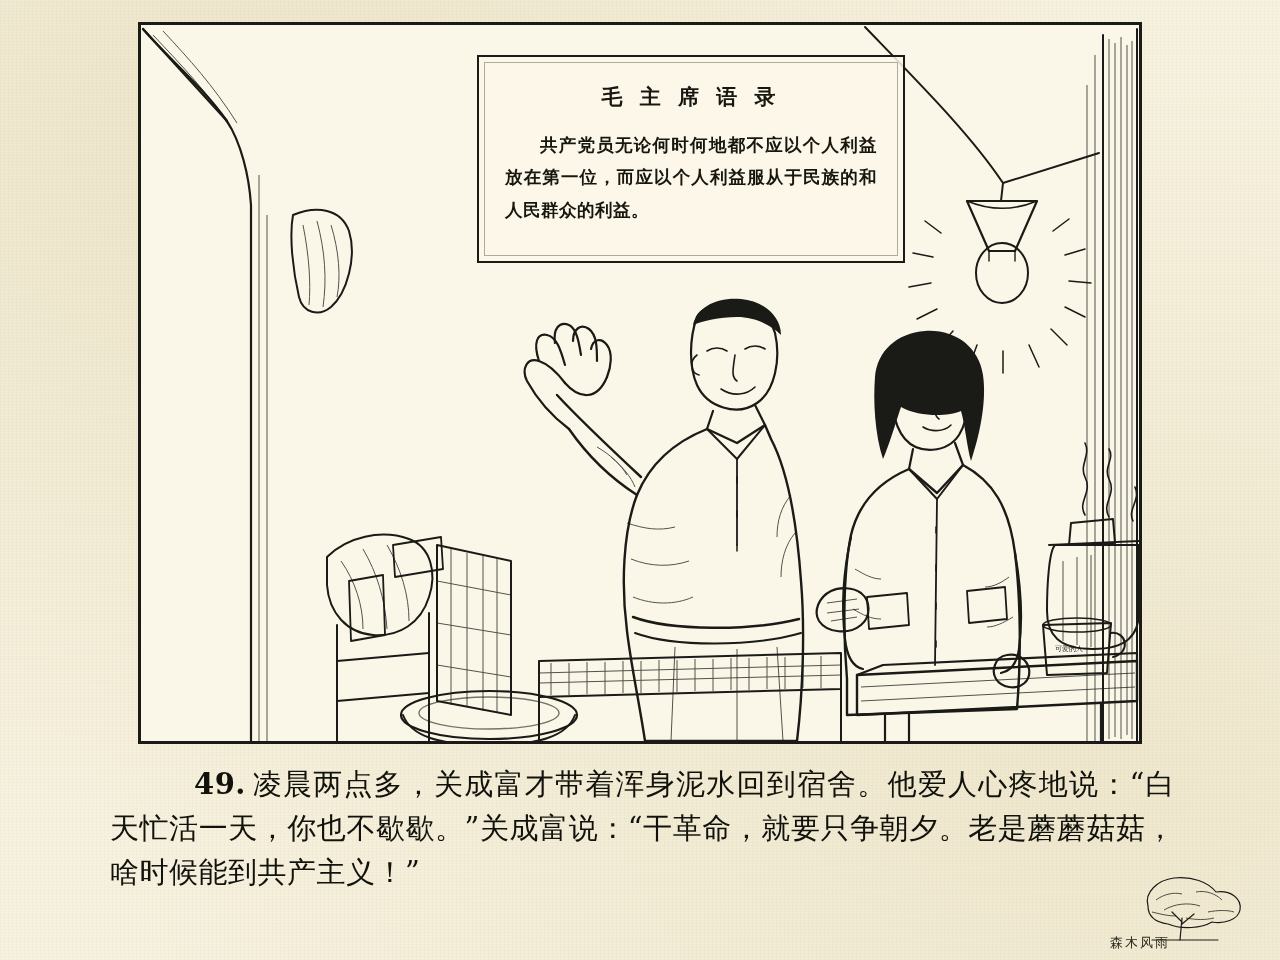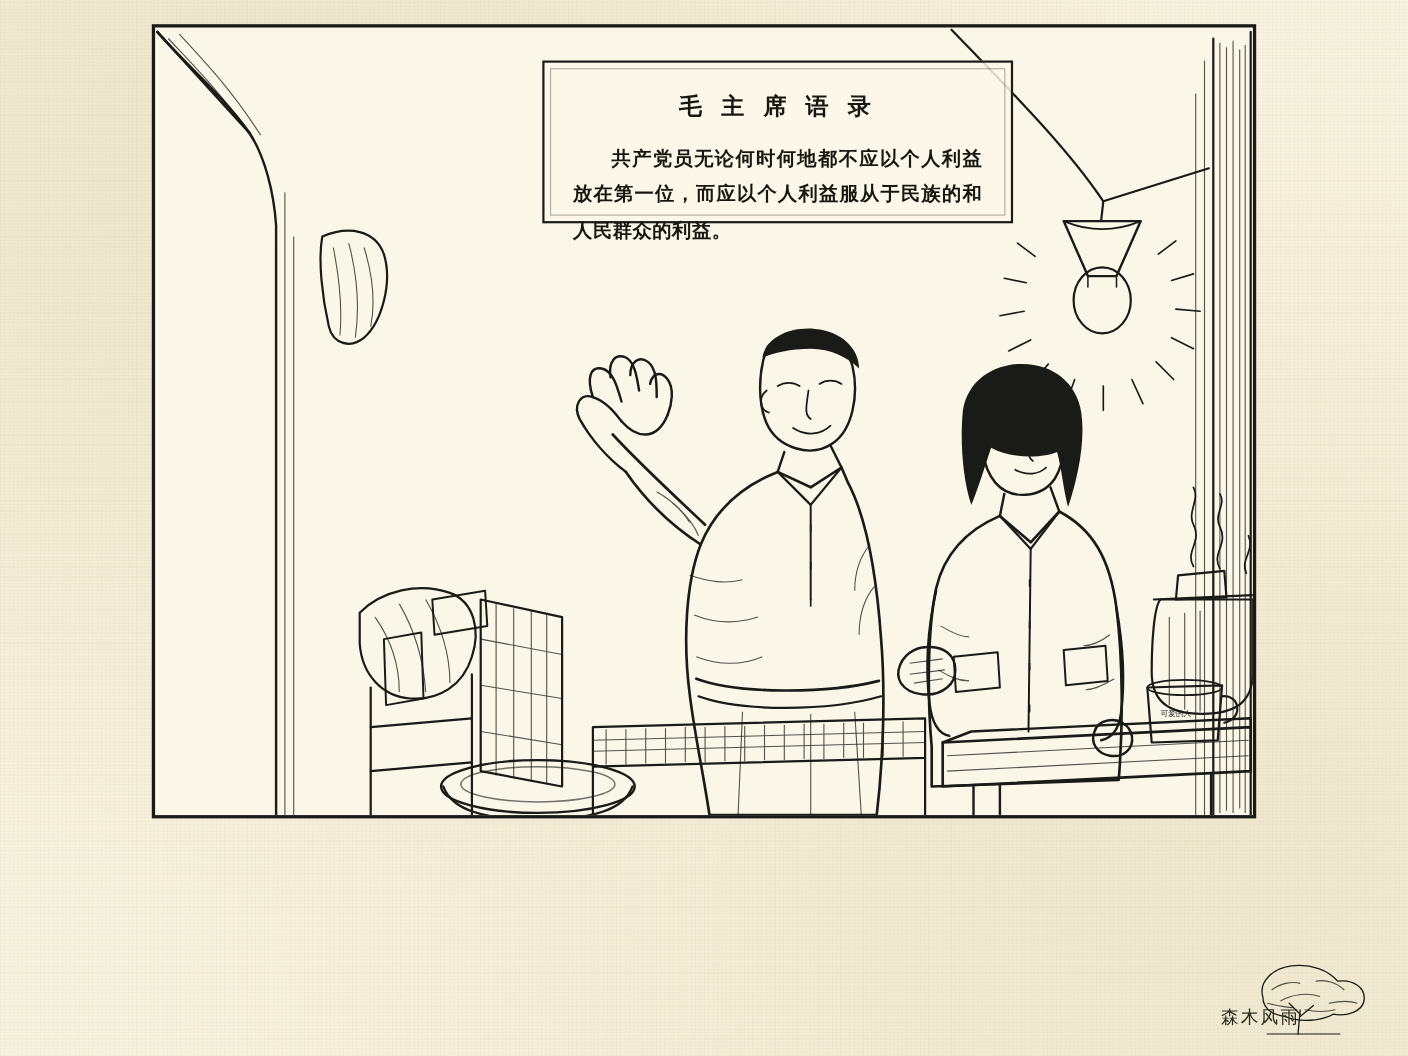--- a/index.html
+++ b/index.html
@@ -43,24 +43,24 @@
     overflow: hidden;
   }
   .panel-inner {
     position: absolute;
     inset: 0;
   }
 
   
   .quote-box {
     position: absolute;
-    left: 352px;
+    left: 336px;
     top: 30px;
     width: 428px;
-    height: 148px;
+    height: 208px;
     border: 2px solid #1a1a16;
     box-sizing: border-box;
     background: rgba(251,247,232,0.85);
   }
   .quote-box::after {
     content: "";
     position: absolute;
     left: 5px; top: 5px; right: 5px; bottom: 5px;
     border: 1px solid rgba(26,26,22,0.35);
   }
@@ -108,23 +108,23 @@
   .signature {
     position: absolute;
     right: 22px;
     bottom: 8px;
     width: 150px;
     height: 86px;
   }
   .sig-label {
     position: absolute;
     left: 2px;
-    bottom: 16px;
+    bottom: 0;
     font-family: "DejaVu Serif", "Liberation Serif", serif;
-    font-size: 16px;
+    font-size: 13px;
     color: #2a2a1e;
     letter-spacing: 2px;
   }
 
   svg { display: block; }
   .ink { stroke: #1a1a16; fill: none; stroke-linecap: round; stroke-linejoin: round; }
   .ink-fill { fill: #1a1a16; stroke: none; }
   .hatch { stroke: #1a1a16; stroke-width: 1; fill: none; opacity: 0.75; }
   .tiny-label {
     font-family: "DejaVu Sans", "Liberation Sans", sans-serif;
@@ -408,20 +408,23 @@
       </svg>
 
       <div class="quote-box">
         <div class="quote-title">毛 主 席 语 录</div>
         <div class="quote-body">共产党员无论何时何地都不应以个人利益放在第一位，而应以个人利益服从于民族的和人民群众的利益。</div>
       </div>
 
     </div>
   </div>
 
+  <div class="caption">
+    <span class="num">49.</span><span>凌晨两点多，关成富才带着浑身泥水回到宿舍。他爱人心疼地说：“白天忙活一天，你也不歇歇。”关成富说：“干革命，就要只争朝夕。老是蘑蘑菇菇，啥时候能到共产主义！”</span>
+  </div>
 
   <div class="signature">
     <svg width="150" height="86" viewBox="0 0 150 86">
       <g class="ink" stroke-width="1.2">
         <path d="M72 74 L 74 52"></path>
         <path d="M74 56 L 64 46 M74 58 L 86 48"></path>
         <path d="M40 40 C 36 26, 50 14, 66 12 C 84 10, 100 16, 108 26 C 122 24, 134 32, 132 44 C 130 54, 116 58, 104 56 C 94 62, 74 64, 60 58 C 46 56, 40 50, 40 40 Z"></path>
       </g>
       <g class="hatch" stroke-width="0.9">
         <path d="M48 34 C 56 28, 66 26, 74 28"></path>

